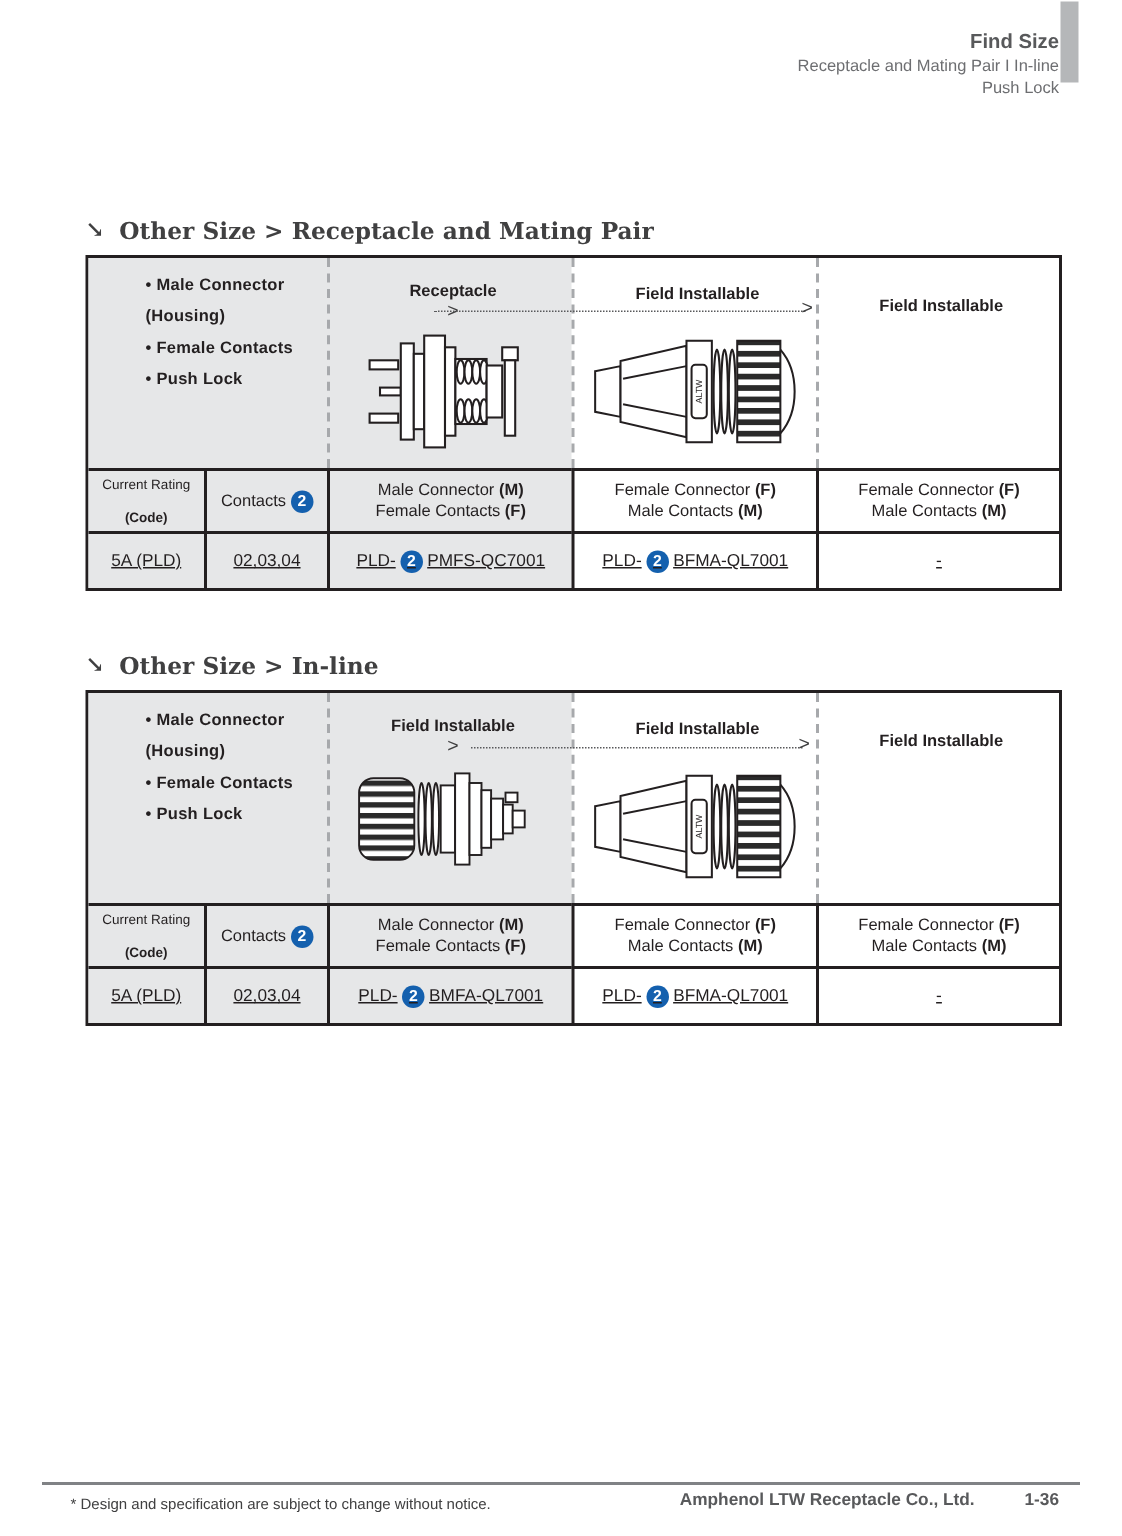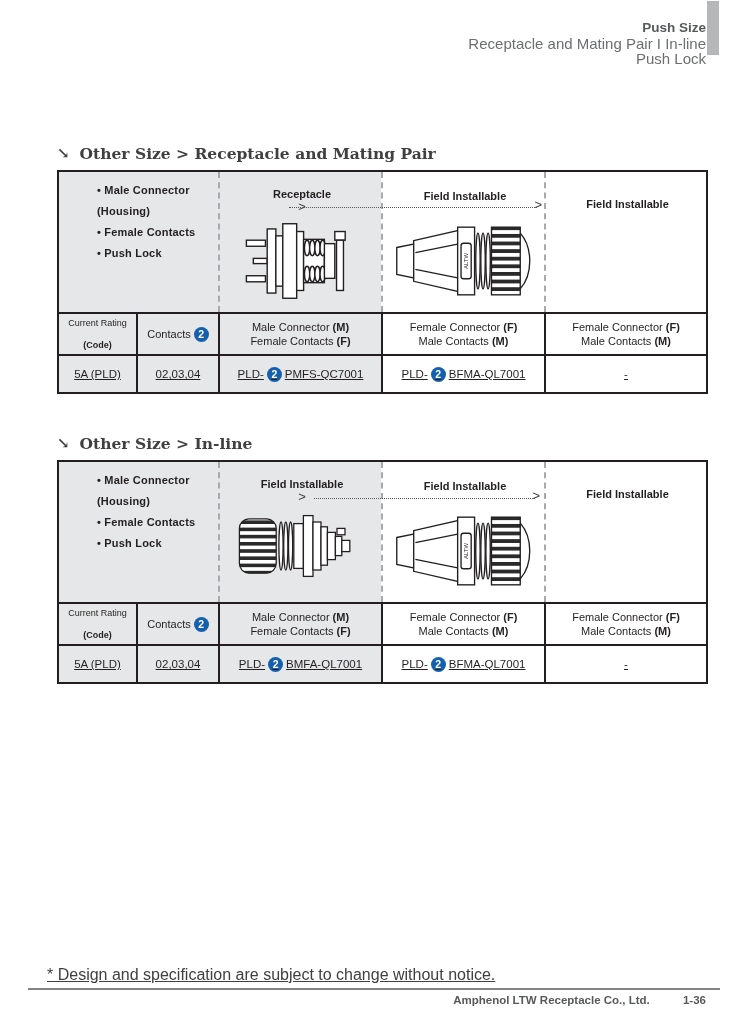--- a/index.html
+++ b/index.html
@@ -3,21 +3,21 @@
 <meta charset="utf-8">
 <style>
   html,body{margin:0;padding:0;background:#ffffff;}
   .page{position:relative;width:748px;height:1024px;background:#fff;overflow:hidden;
         font-family:"Liberation Sans",sans-serif;color:#231f20;}
 
   
   .hdr{position:absolute;top:16px;right:42px;text-align:right;}
   .hdr-title{font-size:15px;color:#1a5dad;letter-spacing:.2px;}
   .hdr-section{font-size:13.5px;font-weight:bold;color:#58595b;margin-top:4px;}
-  .hdr-sub{font-size:15px;color:#6d6e71;margin-top:3px;line-height:12px;}
+  .hdr-sub{font-size:11px;color:#6d6e71;margin-top:3px;line-height:12px;}
   .hdr-bar{position:absolute;left:707px;top:1px;width:12px;height:54px;background:#b5b7b9;}
 
   
   .sec{position:absolute;left:57px;width:651px;}
   .sec-title{display:flex;align-items:center;gap:10px;margin:0 0 6px 0;height:22px;
              font-family:"DejaVu Serif",serif;font-weight:bold;font-size:15.5px;color:#404041;}
   .sec-arrow{font-size:15px;line-height:1;}
 
   
   .tbl{position:relative;display:grid;width:647px;
@@ -45,34 +45,34 @@
        font-size:11px;line-height:14px;text-align:center;box-sizing:border-box;min-width:0;}
   .nol{border-left:none;}
   .dcell{flex-direction:row;gap:3px;font-size:11.5px;text-decoration:underline;}
   .small{font-size:9px;line-height:11px;gap:11px;}
   .badge{display:inline-flex;justify-content:center;align-items:center;
          width:15px;height:15px;border-radius:50%;background:#1460ae;color:#fff;
          font-size:10.5px;font-weight:bold;margin-left:3px;flex:0 0 auto;}
   .dcell .badge{margin-left:0;}
 
   
-  .foot-note{position:absolute;left:47px;top:966px;font-size:16px;color:#404041;text-decoration:underline;}
+  .foot-note{position:absolute;left:47px;top:998px;font-size:10px;color:#404041;}
   .foot-line{position:absolute;left:28px;right:28px;top:988px;border-top:2px solid #808285;}
   .foot-co{position:absolute;right:42px;top:994px;font-size:11.5px;font-weight:bold;color:#58595b;}
   .foot-page{margin-left:30px;}
 
   svg{display:block;}
 </style>
 </head>
 <body>
 
 <div class="page">
 
   <div class="hdr">
-    <div class="hdr-section">Push Size</div>
+    <div class="hdr-section">Find Size</div>
     <div class="hdr-sub">Receptacle and Mating Pair I In-line</div>
     <div class="hdr-sub">Push Lock</div>
   </div>
   <div class="hdr-bar"></div>
 
   <div class="sec" style="top:142px;">
     <h2 class="sec-title">
       <span class="sec-arrow">↘</span>
       <span>Other Size &gt; Receptacle and Mating Pair</span>
     </h2>

